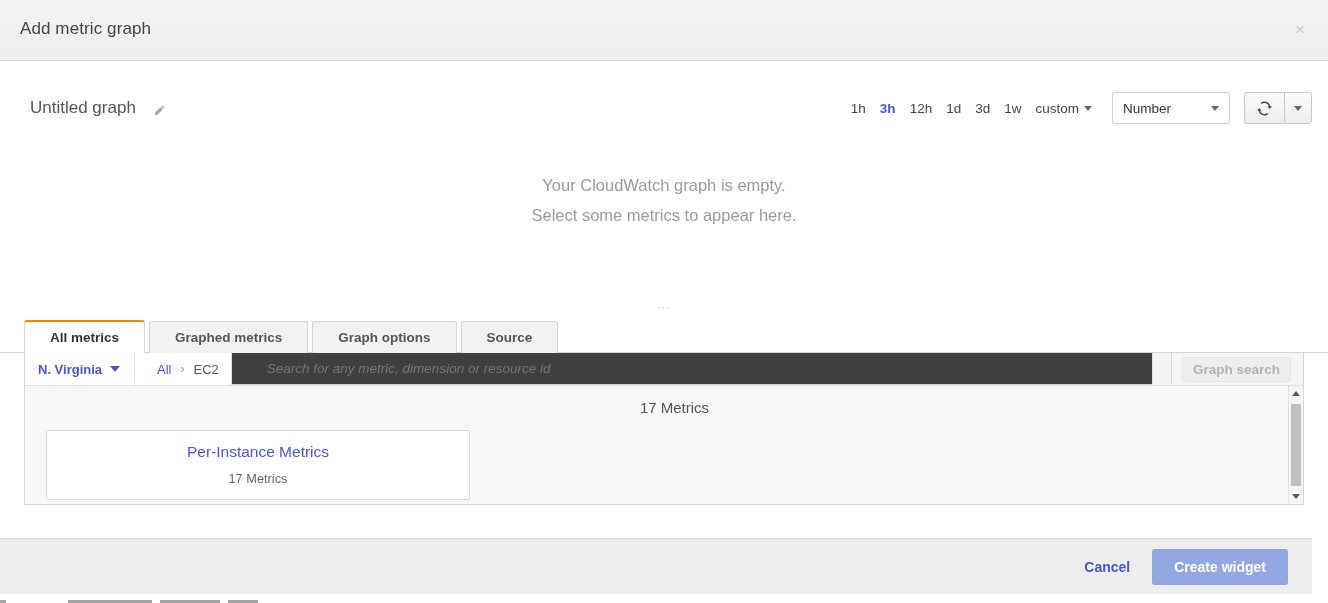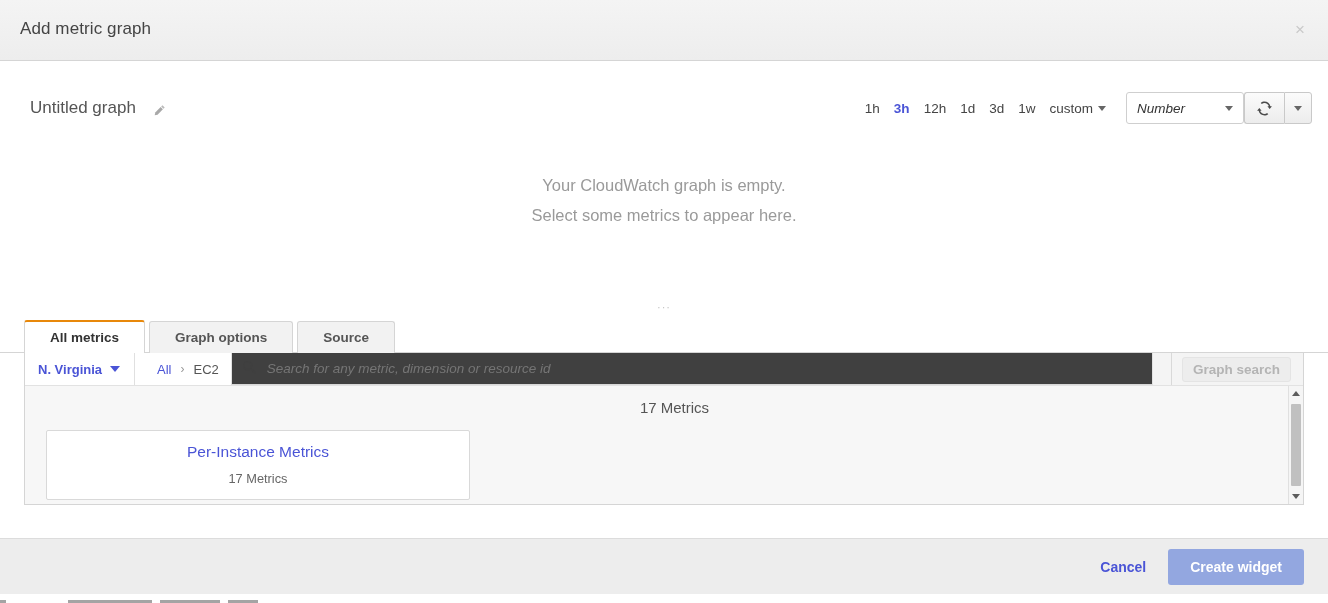--- a/index.html
+++ b/index.html
@@ -124,21 +124,21 @@
     border-radius: 3px;
     background: #fff;
     display: flex;
     align-items: center;
     padding: 0 10px;
     box-sizing: border-box;
     justify-content: space-between;
     font-size: 13.5px;
     color: #333;
     cursor: pointer;
-    font-style: italic;
+    margin-right: 14px;
   }
   .btn-group {
     display: flex;
   }
   .btn-refresh, .btn-refresh-caret {
     height: 32px;
     border: 1px solid #c9c9c9;
     background: linear-gradient(to bottom, #fbfbfb 0%, #ececec 100%);
     display: flex;
     align-items: center;
@@ -391,21 +391,21 @@
     left: 2px;
     right: 2px;
     background: #c0c0c0;
     border-radius: 1px;
     cursor: pointer;
   }
 
   
   .modal-footer {
     position: absolute;
-    left: 0; right: 0;
+    left: 0; right: 16px;
     bottom: 9px;
     height: 56px;
     background: #ededed;
     border-top: 1px solid #dcdcdc;
     display: flex;
     align-items: center;
     justify-content: flex-end;
     padding-right: 24px;
     box-sizing: border-box;
     gap: 22px;
@@ -501,20 +501,21 @@
     <div class="empty-msg">
       <div>Your CloudWatch graph is empty.</div>
       <div>Select some metrics to appear here.</div>
     </div>
 
     <div class="resize-grip">···</div>
   </div>
 
   <div class="tabbar">
     <div class="tab active">All metrics</div>
+    <div class="tab">Graphed metrics</div>
     <div class="tab">Graph options</div>
     <div class="tab">Source</div>
   </div>
 
   <div class="panel">
 
     <div class="search-row">
       <div class="region-select">
         <span>N. Virginia</span>
         <span class="chevron-sm"></span>

